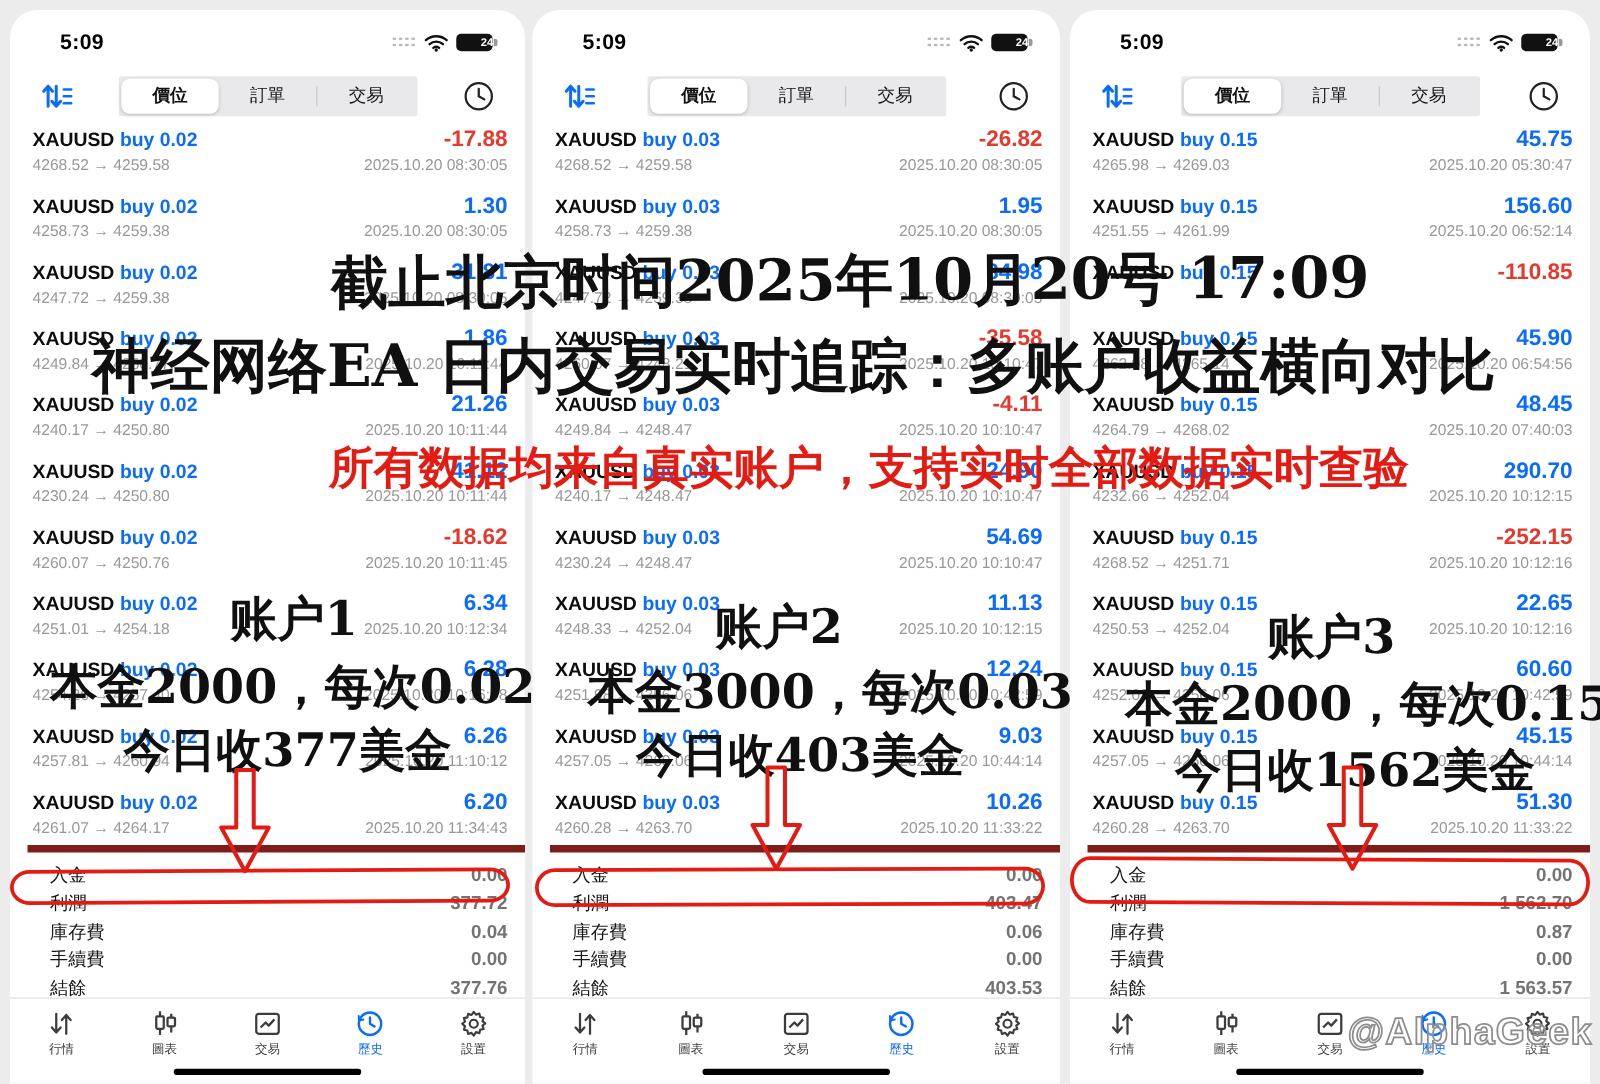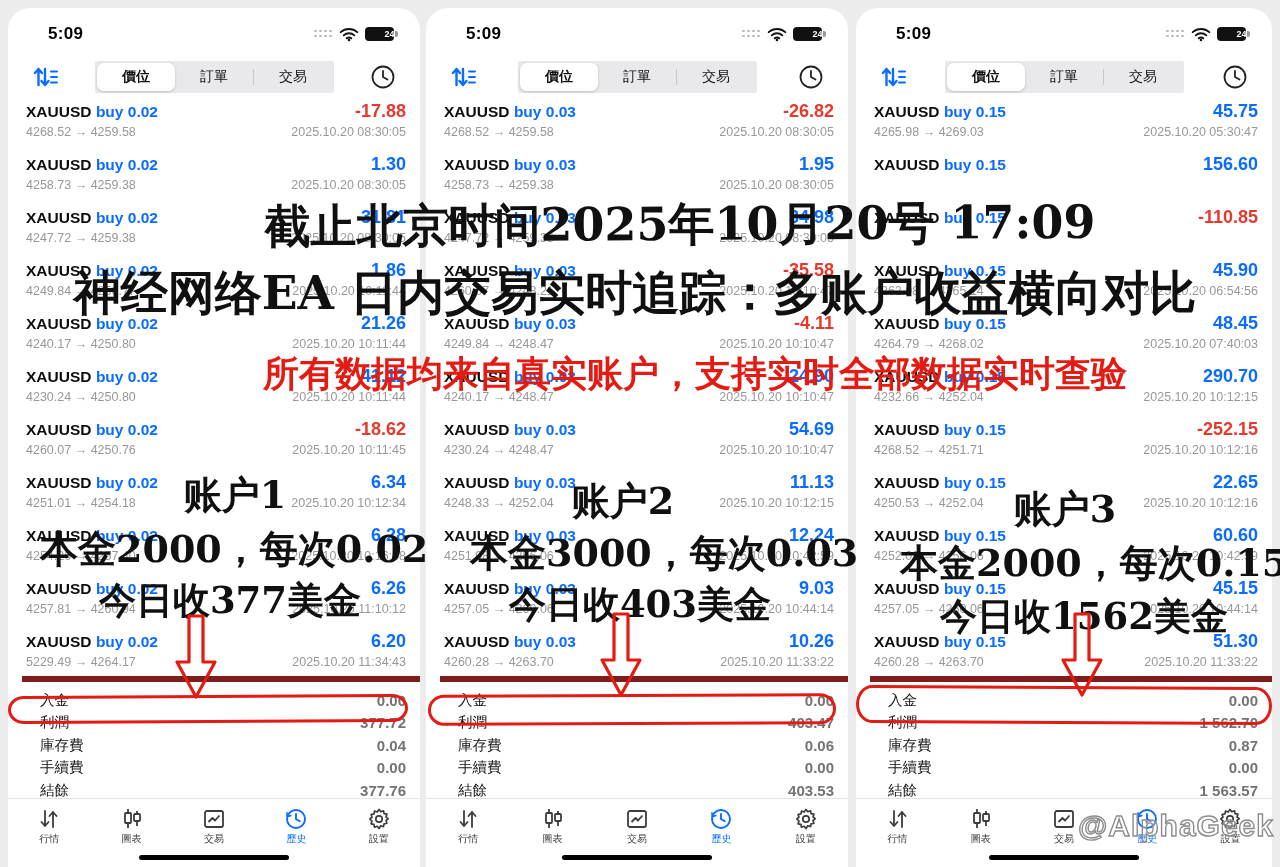--- a/index.html
+++ b/index.html
@@ -236,21 +236,21 @@
       <span>2025.10.20 11:10:12</span>
     </div>
   </div>
 
   <div class="trow">
     <div class="trow-l1">
       <span><span class="tsym">XAUUSD</span> <span class="tsym tside">buy 0.02</span></span>
       <span class="tprofit">6.20</span>
     </div>
     <div class="trow-l2">
-      <span>5229.49 → 4264.17</span>
+      <span>4261.07 → 4264.17</span>
       <span>2025.10.20 11:34:43</span>
     </div>
   </div>
 </div>
 
     <div class="summary">
       <div class="srow">
         <span class="slabel">入金</span>
         <span class="svalue">0.00</span>
       </div>
@@ -622,20 +622,24 @@
       <span>4265.98 → 4269.03</span>
       <span>2025.10.20 05:30:47</span>
     </div>
   </div>
 
   <div class="trow">
     <div class="trow-l1">
       <span><span class="tsym">XAUUSD</span> <span class="tsym tside">buy 0.15</span></span>
       <span class="tprofit">156.60</span>
     </div>
+    <div class="trow-l2">
+      <span>4251.55 → 4261.99</span>
+      <span>2025.10.20 06:52:14</span>
+    </div>
   </div>
 
   <div class="trow">
     <div class="trow-l1">
       <span><span class="tsym">XAUUSD</span> <span class="tsym tside">buy 0.15</span></span>
       <span class="tprofit neg">-110.85</span>
     </div>
   </div>
 
   <div class="trow">

